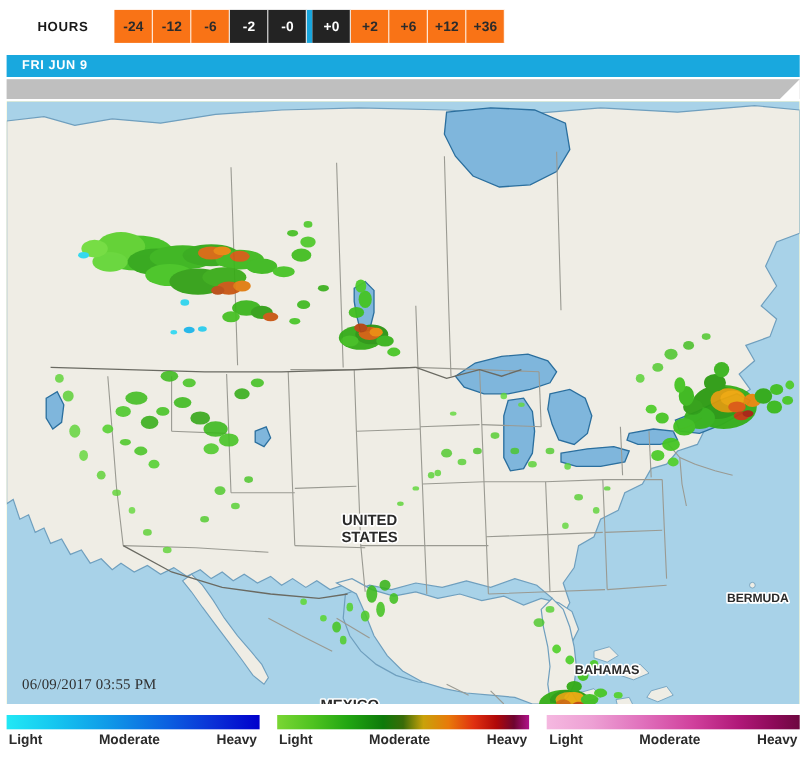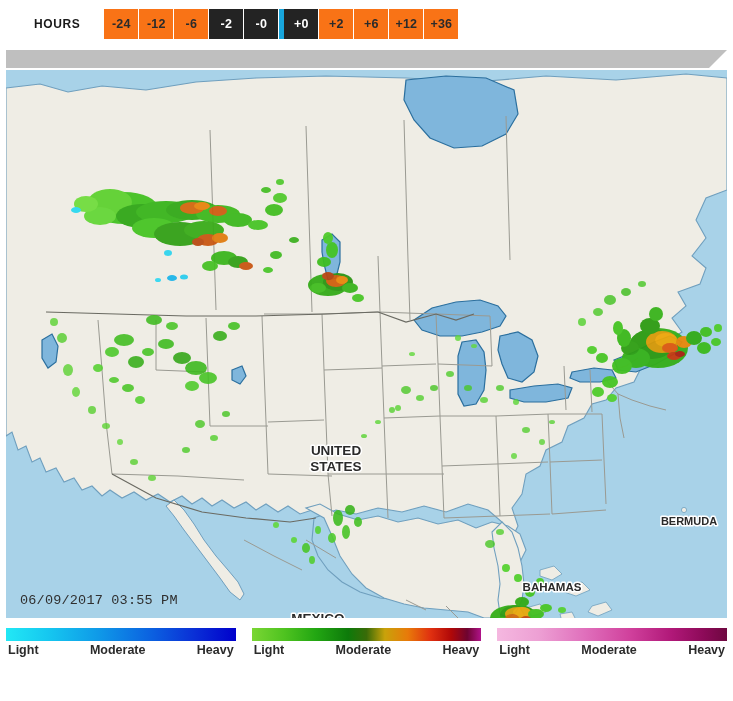--- a/index.html
+++ b/index.html
@@ -115,21 +115,21 @@
     background: #fef9c3;
     overflow: hidden;
   }
   .map svg { display: block; }
   .map-timestamp {
     position: absolute;
     left: 14px;
     bottom: 10px;
     font-size: 13.5px;
     color: #2f2f2f;
-    font-family: Liberation Mono, monospace;
+    font-family: Liberation Serif, serif;
     letter-spacing: .2px;
     pointer-events: none;
   }
   .geo-label {
     font-family: "Liberation Sans", sans-serif;
     font-weight: 700;
     fill: #2a2a2a;
     paint-order: stroke;
     stroke: #ffffff;
     stroke-width: 3px;
@@ -173,20 +173,23 @@
       <div class="hour-btn past">-0</div>
       <div class="now-marker"></div>
       <div class="hour-btn current">+0</div>
       <div class="hour-btn">+2</div>
       <div class="hour-btn">+6</div>
       <div class="hour-btn">+12</div>
       <div class="hour-btn">+36</div>
     </div>
   </div>
 
+  <div class="date-banner">
+    <span>FRI JUN 9</span>
+  </div>
 
   <div class="scrub-wrap">
     <div class="scrub-marker"></div>
   </div>
 
   <div class="map">
     <svg width="721" height="548" viewBox="0 0 721 548">
       <defs>
         <clipPath id="mapclip">
             <rect x="0" y="0" width="721" height="548"></rect>

